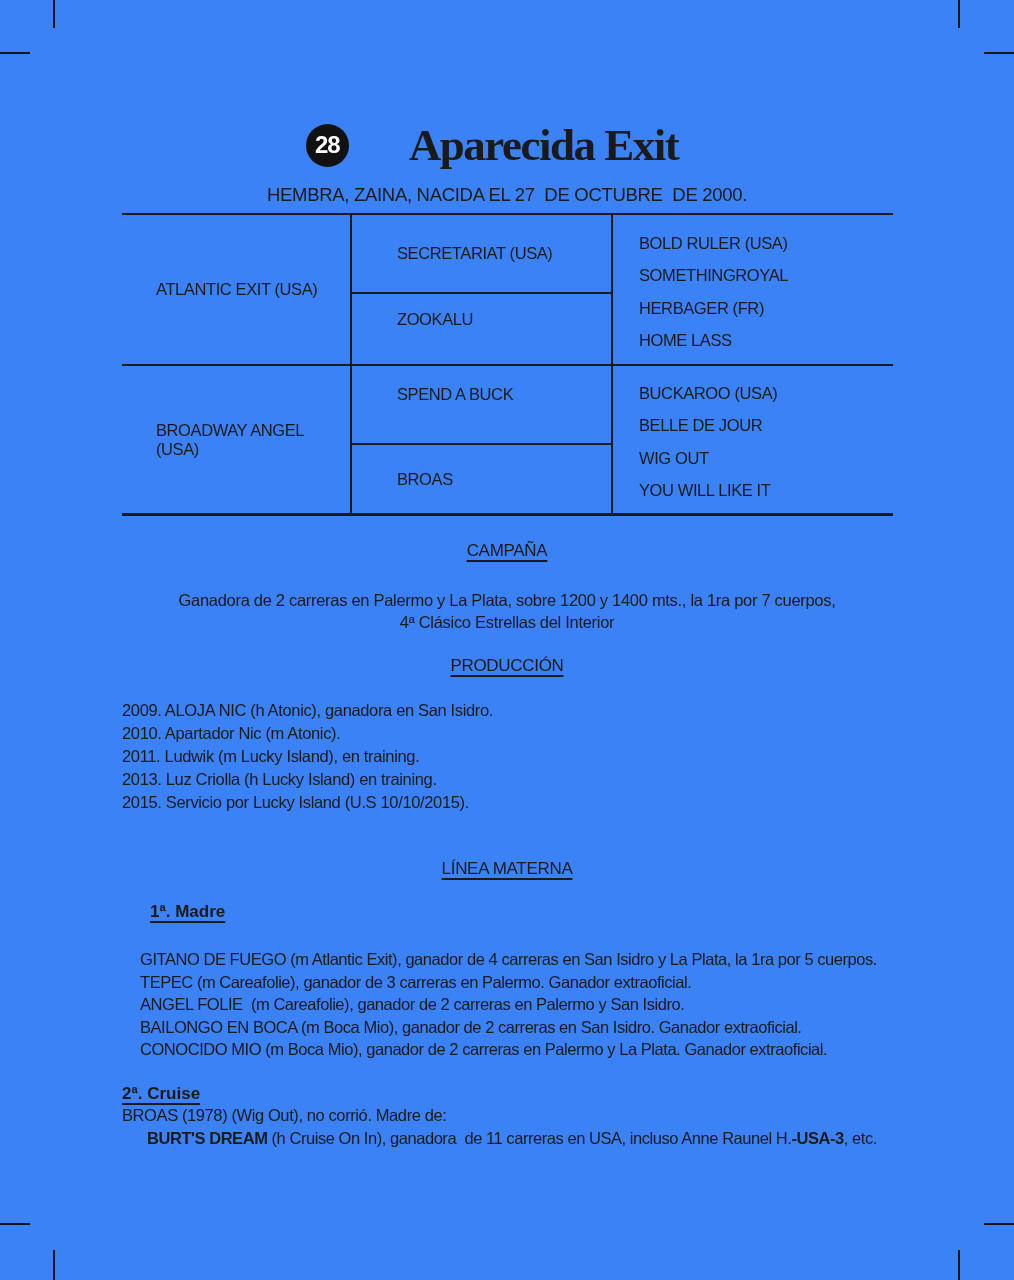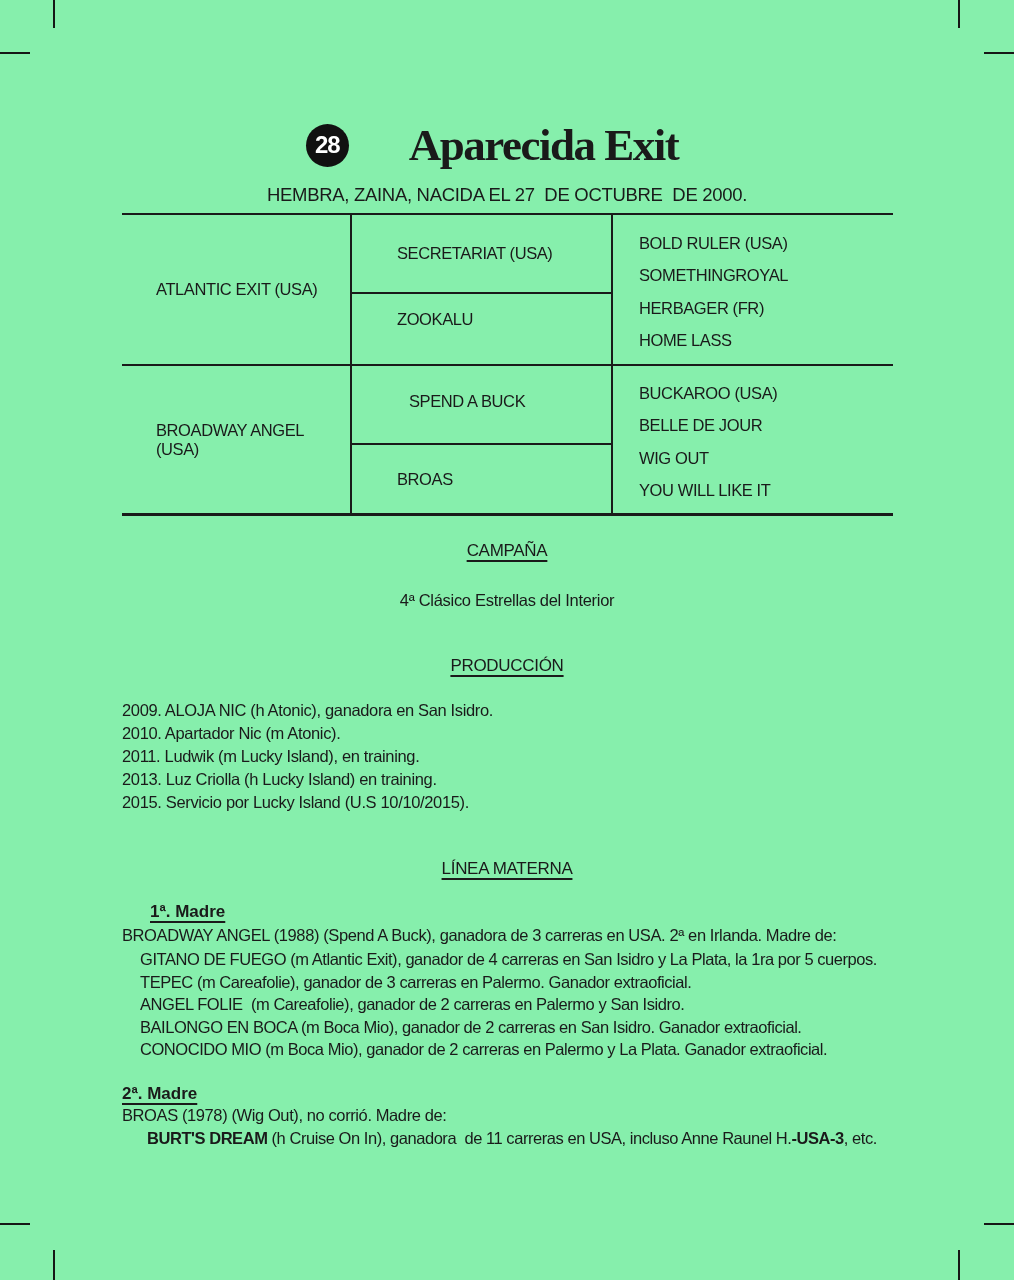--- a/index.html
+++ b/index.html
@@ -1,17 +1,17 @@
 <!DOCTYPE html>
 <html><head>
 <meta charset="utf-8">
 <style>
   html,body { margin:0; padding:0; background:#ffffff; }
   .page {
-    position:relative; width:1014px; height:1280px; background:#86efac;
+    position:relative; width:1014px; height:1280px; background:#3b82f6;
     font-family:"Liberation Sans", sans-serif; color:#1a1a1a; overflow:hidden;
   }
   .pre { white-space:pre-wrap; }
   .b { font-weight:700; }
 
   
   .mark { position:absolute; background:#161616; }
   .m-tl-v { left:53px;  top:0;      width:2px;  height:28px; }
   .m-tl-h { left:0;     top:52px;   width:30px; height:2px; }
   .m-tr-v { left:958px; top:0;      width:2px;  height:28px; }
@@ -43,21 +43,21 @@
   .ln-v2  { left:489px; top:0; width:2px; height:303px; }
   .ln-s1  { left:228px; top:79px;  width:263px; height:2px; }
   .ln-s2  { left:228px; top:230px; width:263px; height:2px; }
   .cell { position:absolute; display:flex; align-items:center; box-sizing:border-box; }
   .c-g1 { left:0; width:228px; padding-left:34px; }
   .c-g1a { top:2px;   height:149px; }
   .c-g1b { top:153px; height:147px; }
   .c-g2 { left:230px; width:259px; padding-left:45px; }
   .c-g2a { top:2px;   height:77px; }
   .c-g2b { top:81px;  height:50px; }
-  .c-g2c { top:150px; height:77px;margin-left:12px; }
+  .c-g2c { top:143px; height:77px; }
   .c-g2d { top:232px; height:68px; }
   .c-g3 { position:absolute; left:491px; width:280px; padding:5px 0 0 26px; box-sizing:border-box;
           display:flex; flex-direction:column; justify-content:space-evenly; }
   .c-g3a { top:2px;   height:149px; }
   .c-g3b { top:153px; height:147px; }
 
   
   .sec-h { position:absolute; left:0; width:100%; text-align:center; font-size:17px;
            letter-spacing:-0.3px; }
   .sec-h span { text-decoration:underline; text-underline-offset:4px; text-decoration-thickness:1.5px; }
@@ -141,20 +141,21 @@
       <span class="pre">SOMETHINGROYAL</span>
       <span class="pre">HERBAGER (FR)</span>
       <span class="pre">HOME LASS</span>
     </div>
   </div>
 
   <div class="sec-h h-campana">
     <span>CAMPAÑA</span>
   </div>
   <div class="campana-text">
+    <div class="pre">Ganadora de 2 carreras en Palermo y La Plata, sobre 1200 y 1400 mts., la 1ra por 7 cuerpos,</div>
     <div class="pre">4ª Clásico Estrellas del Interior</div>
   </div>
 
   <div class="sec-h h-produccion">
     <span>PRODUCCIÓN</span>
   </div>
   <div class="prod-list">
     <div class="pre">2009. ALOJA NIC (h Atonic), ganadora en San Isidro.</div>
     <div class="pre">2010. Apartador Nic (m Atonic).</div>
     <div class="pre">2011. Ludwik (m Lucky Island), en training.</div>
@@ -162,30 +163,29 @@
     <div class="pre">2015. Servicio por Lucky Island (U.S 10/10/2015).</div>
   </div>
 
   <div class="sec-h h-linea">
     <span>LÍNEA MATERNA</span>
   </div>
 
   <div class="lm-h1">
     <span>1ª. Madre</span>
   </div>
-  <div class="lm-intro1 pre">BROADWAY ANGEL (1988) (Spend A Buck), ganadora de 3 carreras en USA. 2ª en Irlanda. Madre de:</div>
   <div class="lm-off">
     <div class="pre">GITANO DE FUEGO (m Atlantic Exit), ganador de 4 carreras en San Isidro y La Plata, la 1ra por 5 cuerpos.</div>
     <div class="pre">TEPEC (m Careafolie), ganador de 3 carreras en Palermo. Ganador extraoficial.</div>
     <div class="pre">ANGEL FOLIE  (m Careafolie), ganador de 2 carreras en Palermo y San Isidro.</div>
     <div class="pre">BAILONGO EN BOCA (m Boca Mio), ganador de 2 carreras en San Isidro. Ganador extraoficial.</div>
     <div class="pre">CONOCIDO MIO (m Boca Mio), ganador de 2 carreras en Palermo y La Plata. Ganador extraoficial.</div>
   </div>
 
   <div class="lm-h2">
-    <span>2ª. Madre</span>
+    <span>2ª. Cruise</span>
   </div>
   <div class="lm-intro2 pre">BROAS (1978) (Wig Out), no corrió. Madre de:</div>
   <div class="lm-burt">
     <span class="b pre">BURT'S DREAM</span><span class="pre"> (h Cruise On In), ganadora  de 11 carreras en USA, incluso Anne Raunel H.</span><span class="b pre">-USA-3</span><span class="pre">, etc.</span>
   </div>
 
 </div>
 
 </body></html>

